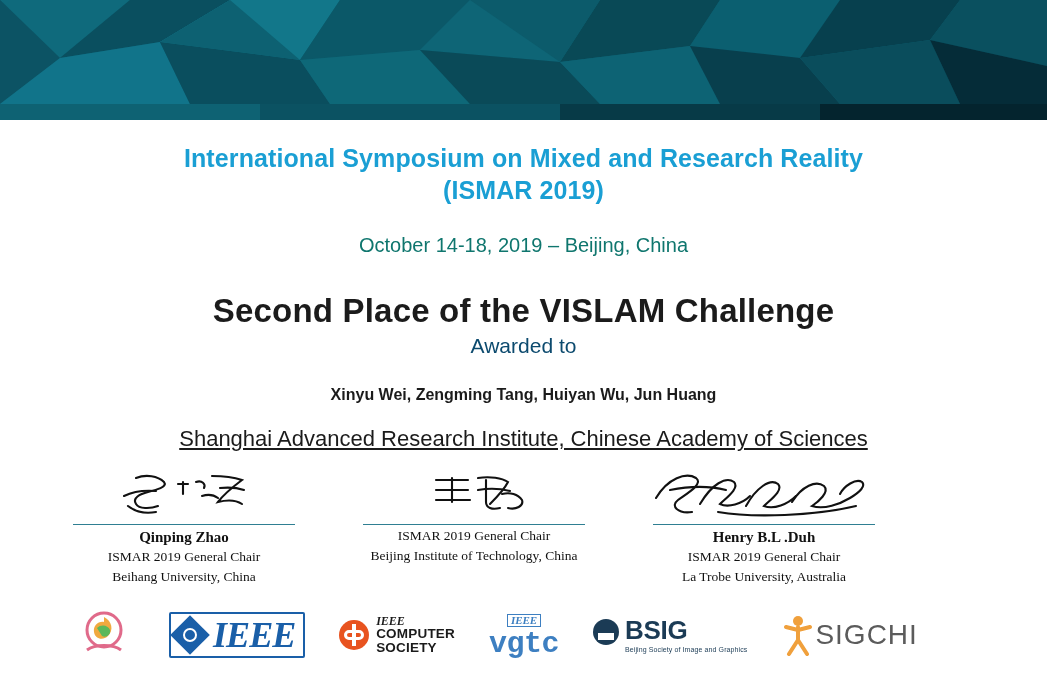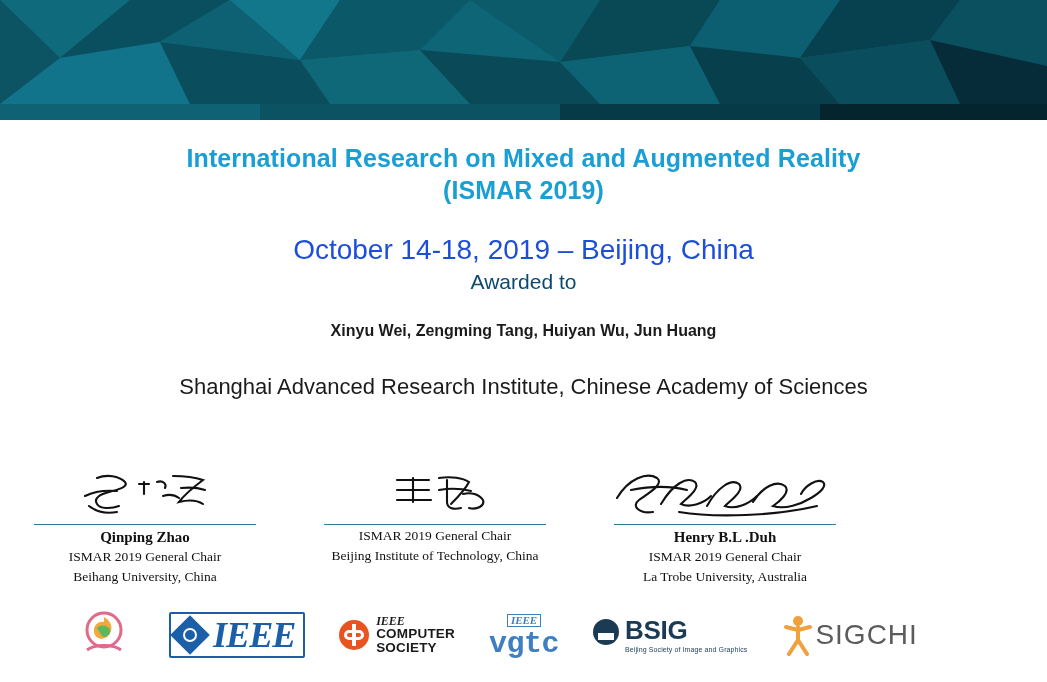--- a/index.html
+++ b/index.html
@@ -44,22 +44,22 @@
   }
   .conf-title {
     color: #1a9fd4;
     font-size: 25px;
     font-weight: bold;
     line-height: 1.28;
     margin-top: 22px;
     letter-spacing: 0.1px;
   }
   .conf-date {
-    color: #1d4ed8;
-    font-size: 28px;
+    color: #0f766e;
+    font-size: 20px;
     font-weight: normal;
     margin-top: 28px;
   }
   .award-title {
     color: #1b1b1b;
     font-size: 33px;
     font-weight: bold;
     margin-top: 35px;
     letter-spacing: 0.2px;
   }
@@ -71,31 +71,32 @@
   .recipients {
     color: #1b1b1b;
     font-size: 16px;
     font-weight: bold;
     margin-top: 28px;
   }
   .affiliation {
     color: #1b1b1b;
     font-size: 22px;
     font-weight: normal;
-    margin-top: 34px;
+    margin-top: 22px;
+    text-decoration: underline;
   }
 
   
   .signatures {
     position: absolute;
-    left: 0;
+    left: 9px;
     top: 468px;
     width: 900px;
     display: flex;
-    justify-content: flex-start;
+    justify-content: flex-end;
   }
   .sig-block {
     width: 290px;
     text-align: center;
     position: relative;
   }
   .sig-mark {
     height: 56px;
     position: relative;
   }
@@ -288,24 +289,25 @@
       <rect x="0" y="104" width="1047" height="16" fill="#0a4352"></rect>
       <polygon points="0,104 260,104 260,120 0,120" fill="#0e6273"></polygon>
       <polygon points="260,104 560,104 560,120 260,120" fill="#0b5262"></polygon>
       <polygon points="560,104 820,104 820,120 560,120" fill="#073a47"></polygon>
       <polygon points="820,104 1047,104 1047,120 820,120" fill="#04242e"></polygon>
     </svg>
   </div>
 
   <div class="content">
     <div class="conf-title">
-      <div>International Research on Mixed and Augmented Reality</div>
+      <div>International Symposium on Mixed and Research Reality</div>
       <div>(ISMAR 2019)</div>
     </div>
     <div class="conf-date">October 14-18, 2019 – Beijing, China</div>
+    <div class="award-title">Second Place of the VISLAM Challenge</div>
     <div class="awarded-to">Awarded to</div>
     <div class="recipients">Xinyu Wei, Zengming Tang, Huiyan Wu, Jun Huang</div>
     <div class="affiliation">Shanghai Advanced Research Institute, Chinese Academy of Sciences</div>
   </div>
 
   <div class="signatures">
 
     <div class="sig-block">
       <div class="sig-mark">
         <svg width="200" height="56" viewBox="0 0 200 56">

